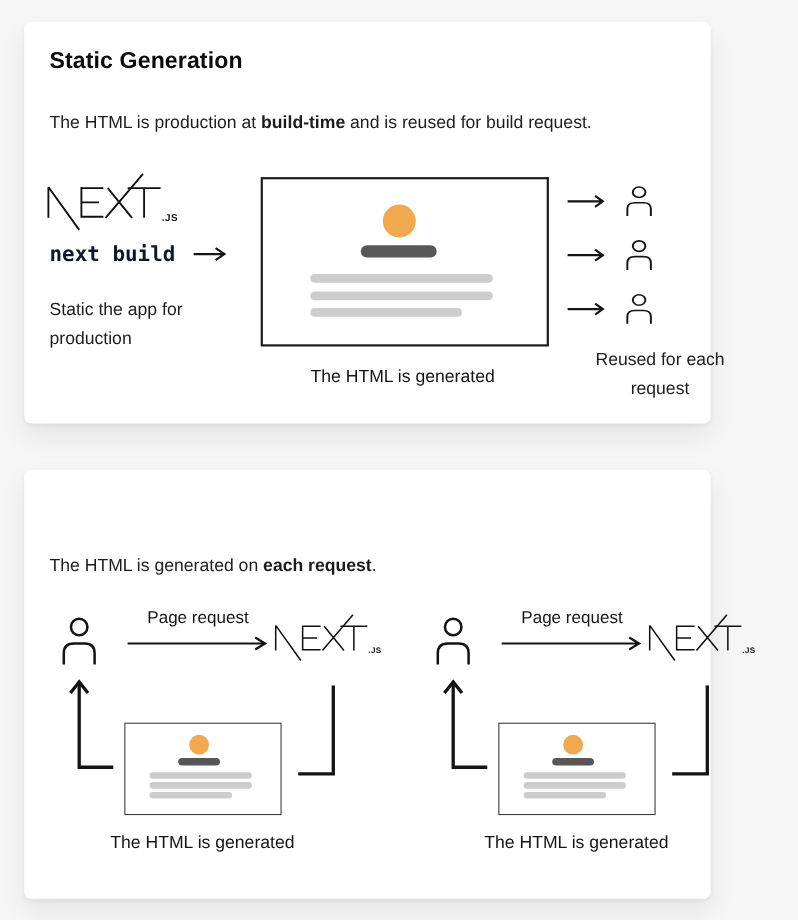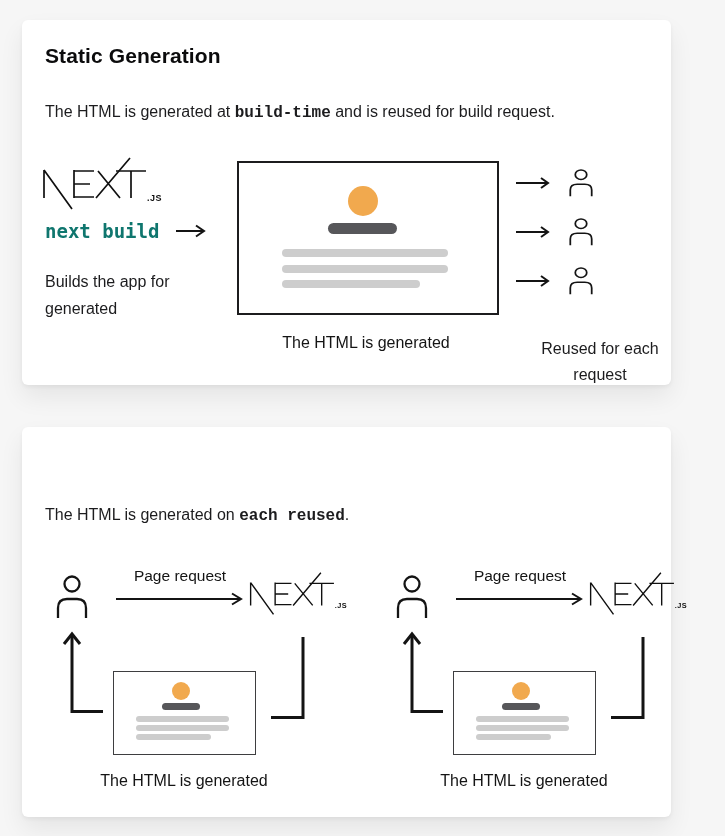--- a/index.html
+++ b/index.html
@@ -8,43 +8,42 @@
     background:var(--page_bg,#f6f6f6);
     font-family:"Liberation Sans",sans-serif;
     color:var(--text,#111);
     position:relative;overflow:hidden;
   }
   .card{
     position:absolute;left:22px;width:624px;
     background:var(--card_bg,#fff);
     border-radius:6px;
     box-shadow:0 2px 4px rgba(0,0,0,.05),0 12px 24px rgba(0,0,0,.07);
-    padding-left:25px;
   }
   .card-static{top:20px;height:365px;}
   .card-ssr{top:427px;height:390px;}
   .card-title{
     position:absolute;left:23px;top:24px;margin:0;
     font-size:21px;font-weight:700;letter-spacing:.1px;color:#0b0b0c;
   }
   .card-subtitle{position:absolute;left:23px;margin:0;font-size:16px;color:#1c1c1e;}
   .card-static .card-subtitle{top:83px;}
   .card-ssr .card-subtitle{top:79px;}
-  .card-subtitle strong{font-weight:700;font-family:Liberation Mono, monospace;}
+  .card-subtitle strong{font-weight:700;}
 
   
   .next-logo{position:absolute;}
   .logo-lg{left:20px;top:136px;width:120px;height:56px;}
   .next-logo svg{display:block;width:100%;height:100%;}
   .logo-stroke{stroke:#101010;stroke-width:1.7;fill:none;stroke-linecap:butt;}
   .logo-js{font-family:"Liberation Sans",sans-serif;font-size:9px;font-weight:600;letter-spacing:.5px;fill:#101010;}
 
   
   .command-row{position:absolute;left:23px;top:200px;display:flex;align-items:center;}
-  .command-text{font-family:"DejaVu Sans Mono",monospace;font-weight:700;font-size:19px;color:#0f766e;}
+  .command-text{font-family:"DejaVu Sans Mono",monospace;font-weight:700;font-size:19px;color:#0f172a;}
   .cmd-arrow{margin-left:16px;}
   .note{position:absolute;font-size:16px;color:#1c1c1e;margin:0;}
   .build-note{left:23px;top:248px;width:158px;line-height:27px;}
 
   
   .mockup{position:absolute;background:#fff;}
   .mockup-lg{left:215px;top:141px;width:258px;height:150px;border:2px solid #1c1c1e;}
   .mockup .dot{position:absolute;border-radius:50%;background:var(--accent,#F1A94E);}
   .mockup .bar-dark{position:absolute;background:var(--bar_dark,#57575A);}
   .mockup .bar{position:absolute;background:var(--bar_light,#CDCDCD);}
@@ -54,24 +53,24 @@
   .mockup-lg .b1{top:86px;}
   .mockup-lg .b2{top:102px;}
   .mockup-lg .b3{top:117px;width:138px;}
   .mockup-caption{position:absolute;left:215px;top:314px;width:258px;margin:0;text-align:center;font-size:16px;color:#141414;}
 
   
   .req-row{position:absolute;left:493px;height:30px;display:flex;align-items:center;gap:17px;}
   .req-row.r1{top:148px;}
   .req-row.r2{top:197px;}
   .req-row.r3{top:246px;}
-  .reuse-note{left:498px;top:295px;width:160px;line-height:26px;text-align:center;margin-top:21px;}
-
-  
-  .ssr-group{position:absolute;top:140px;width:310px;height:240px;}
+  .reuse-note{left:498px;top:295px;width:160px;line-height:26px;text-align:center;}
+
+  
+  .ssr-group{position:absolute;top:126px;width:310px;height:240px;}
   .ssr-group.g1{left:23px;}
   .ssr-group.g2{left:363px;}
   .person-lg{position:absolute;left:10px;top:8px;}
   .pr-label{position:absolute;left:70px;top:0;width:130px;text-align:center;font-size:15.5px;color:#141414;margin:0;}
   .pr-arrow{position:absolute;left:70px;top:25px;}
   .logo-sm{left:204px;top:4px;width:98px;height:46px;}
   .elbow{position:absolute;}
   .elbow-left{left:16px;top:64px;}
   .elbow-right{left:226px;top:70px;}
   .mockup-sm{left:68px;top:104px;width:141px;height:82px;border:1.5px solid #3e3e40;}
@@ -86,40 +85,40 @@
   .arrow-stroke{stroke:#141414;stroke-width:2;fill:none;stroke-linejoin:miter;}
   .elbow-stroke{stroke:#141414;stroke-width:3;fill:none;}
   .person-stroke{stroke:#141414;stroke-width:2.3;fill:none;}
 </style>
 </head>
 <body>
 
 <section class="card card-static">
   <h2 class="card-title">Static Generation</h2>
 
-  <p class="card-subtitle"><span>The HTML is generated at </span><strong>build-time</strong><span> and is reused for build request.</span></p>
+  <p class="card-subtitle"><span>The HTML is production at </span><strong>build-time</strong><span> and is reused for build request.</span></p>
 
   <div class="next-logo logo-lg">
     <svg viewBox="0 0 120 56">
       <path class="logo-stroke" d="M2,14 V42 M2,14 L30,53"></path>
       <path class="logo-stroke" d="M32,42 V14 M32,15 H52 M32,28 H48 M32,41 H52"></path>
       <path class="logo-stroke" d="M56,15 L78,42 M54,42 L88,2"></path>
       <path class="logo-stroke" d="M74,15 H104 M89,15 V42"></path>
       <text class="logo-js" x="105" y="45">.JS</text>
     </svg>
   </div>
 
   <div class="command-row">
     <span class="command-text">next build</span>
     <svg class="cmd-arrow" width="32" height="14" viewBox="0 0 32 14">
       <path class="arrow-stroke" d="M1,7 H28 M21,1.5 L29,7 L21,12.5"></path>
     </svg>
   </div>
 
-  <p class="note build-note">Builds the app for generated</p>
+  <p class="note build-note">Static the app for production</p>
 
   <div class="mockup mockup-lg">
     <div class="dot"></div>
     <div class="bar-dark"></div>
     <div class="bar b1"></div>
     <div class="bar b2"></div>
     <div class="bar b3"></div>
   </div>
   <p class="mockup-caption">The HTML is generated</p>
 
@@ -149,21 +148,21 @@
         <circle class="person-stroke" cx="17" cy="9" r="7.5"></circle>
         <path class="person-stroke" d="M3,43 V33 Q3,24 12,24 H22 Q31,24 31,33 V43"></path>
       </svg>
   </div>
 
   <p class="note reuse-note">Reused for each request</p>
 </section>
 
 <section class="card card-ssr">
 
-  <p class="card-subtitle"><span>The HTML is generated on </span><strong>each reused</strong><span>.</span></p>
+  <p class="card-subtitle"><span>The HTML is generated on </span><strong>each request</strong><span>.</span></p>
 
   <div class="ssr-group g1">
     <svg class="person-lg" width="34" height="44" viewBox="0 0 34 44">
         <circle class="person-stroke" cx="17" cy="9" r="7.5"></circle>
         <path class="person-stroke" d="M3,43 V33 Q3,24 12,24 H22 Q31,24 31,33 V43"></path>
       </svg>
     <p class="pr-label">Page request</p>
     <svg class="pr-arrow" width="130" height="14" viewBox="0 0 130 14">
         <path class="arrow-stroke" d="M1,7 H125 M117,1.5 L126,7 L117,12.5"></path>
       </svg>

